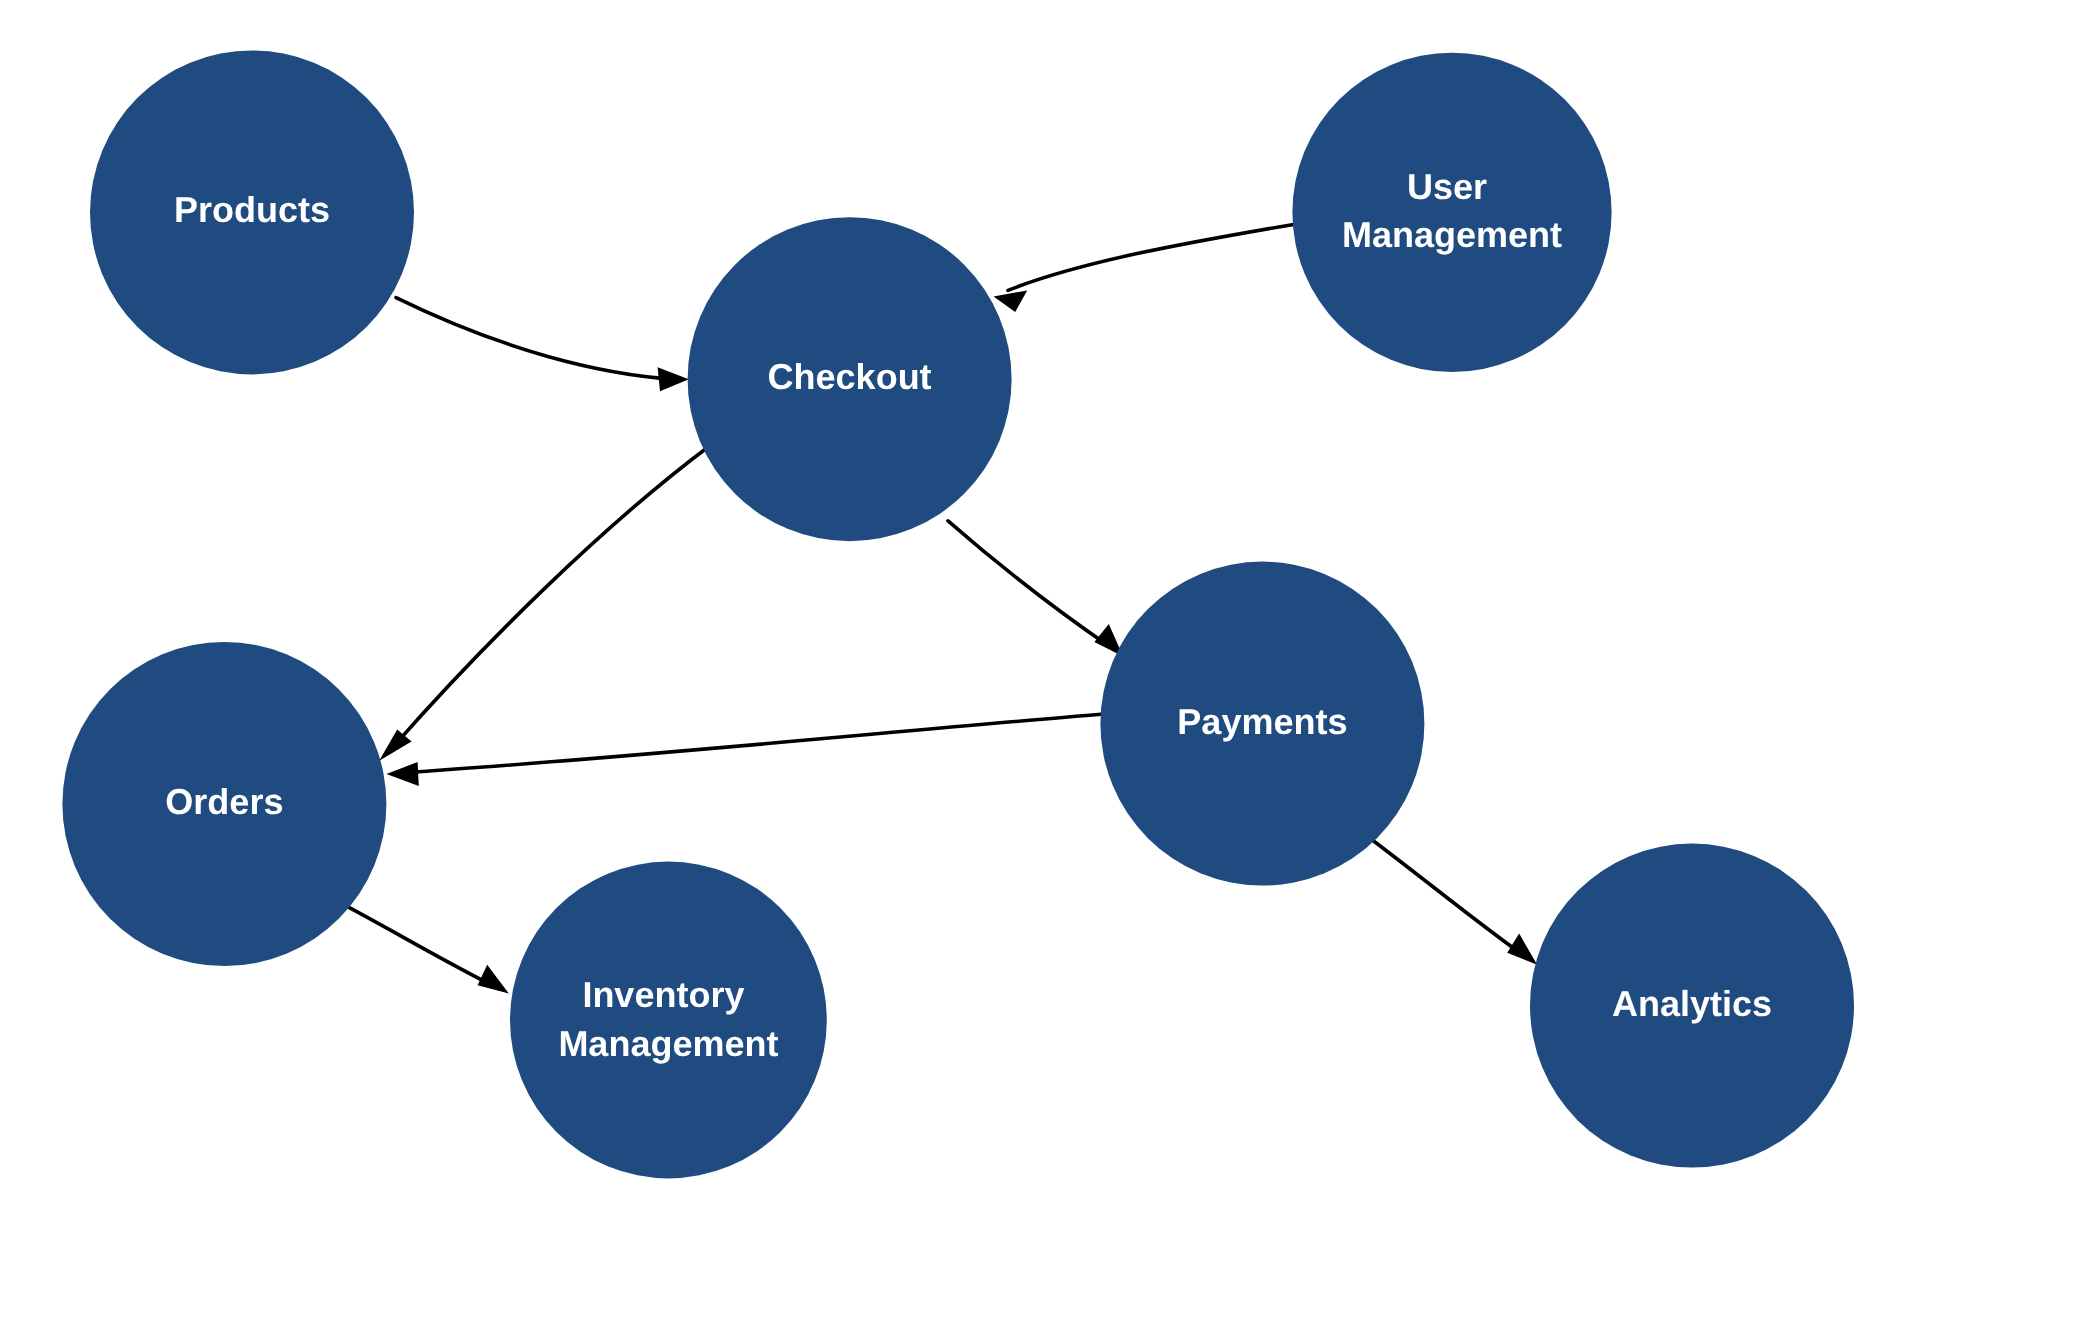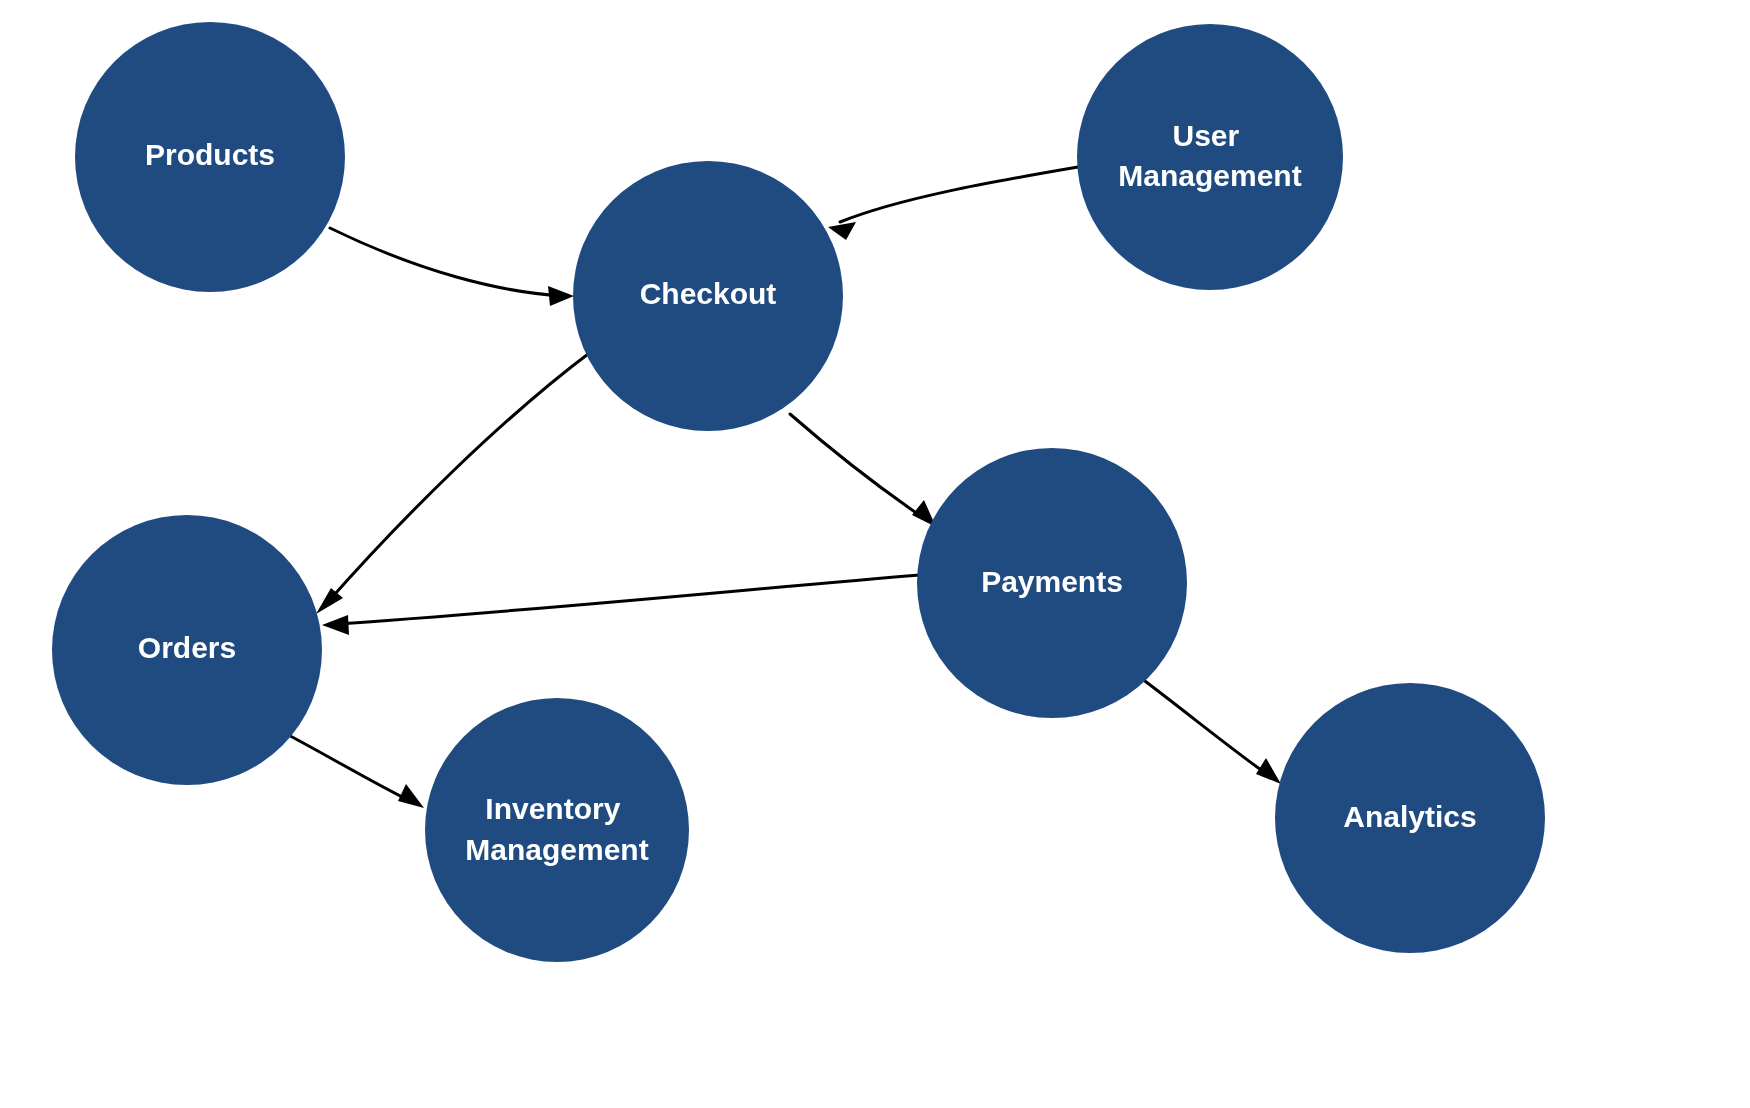--- a/index.html
+++ b/index.html
@@ -11,20 +11,21 @@
     width: 1750px;
     height: 1108px;
     overflow: hidden;
     font-family: "Liberation Sans", sans-serif;
   }
   #diagram-root {
     position: relative;
     width: 1750px;
     height: 948px;
     background: #ffffff;
+    margin-top: 20px;
   }
   #graph-svg {
     position: absolute;
     top: 0;
     left: 0;
     width: 1750px;
     height: 1108px;
     display: block;
   }
   .node-circle {

